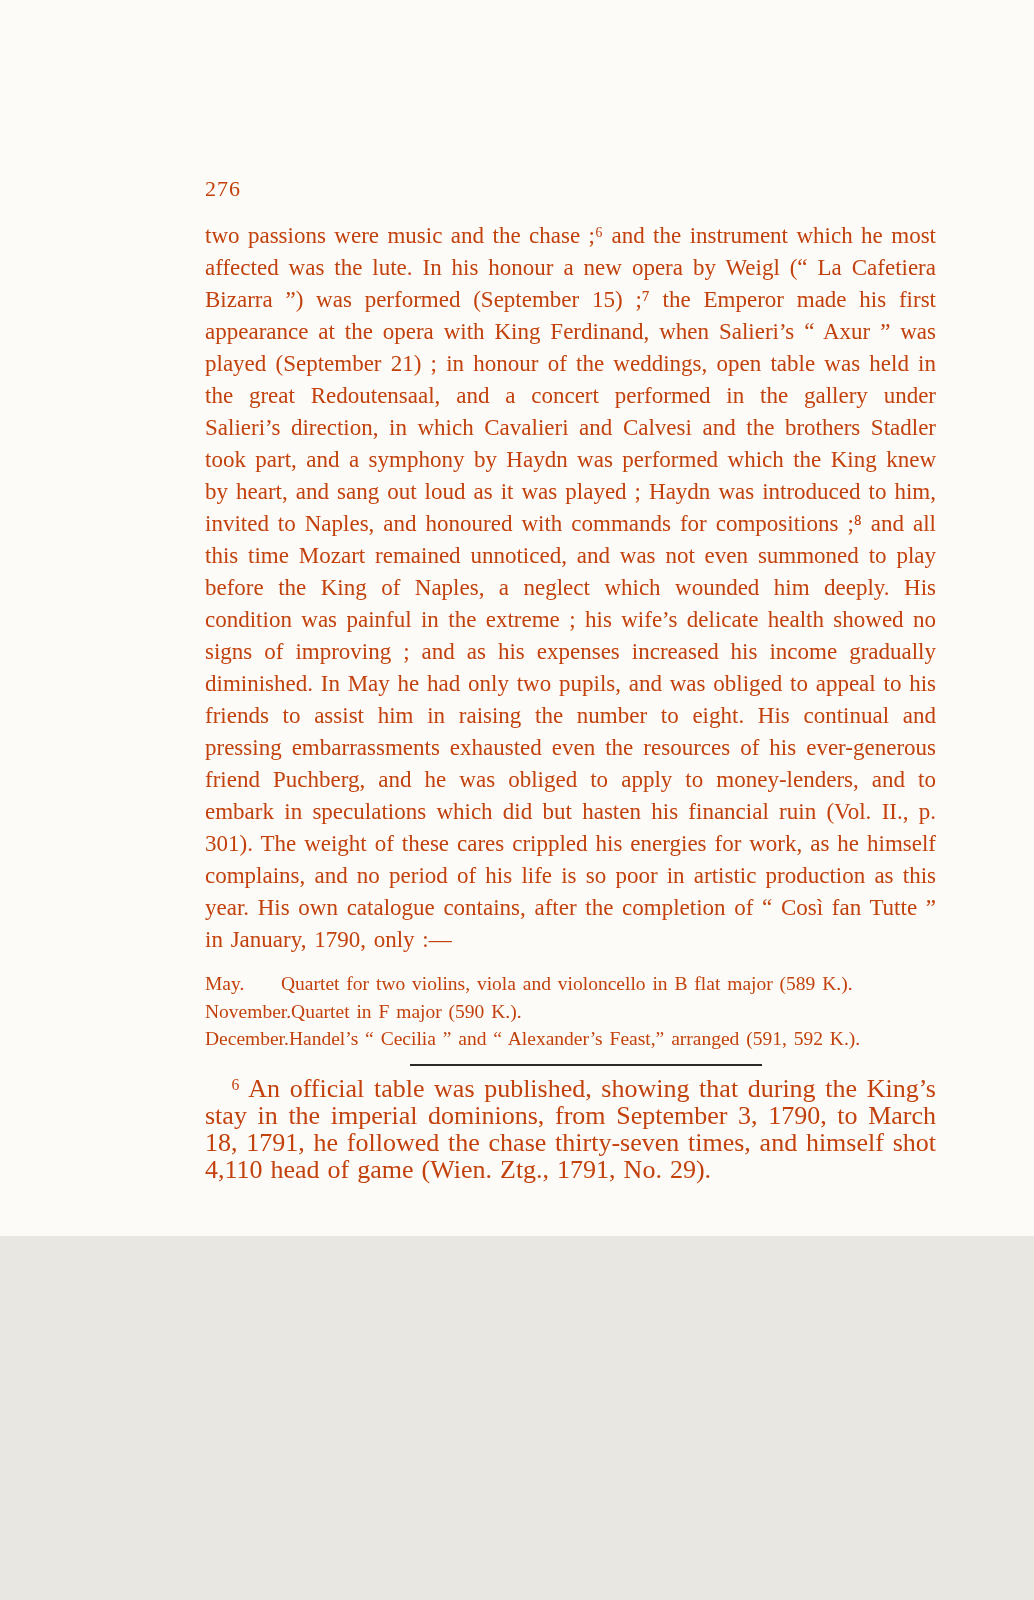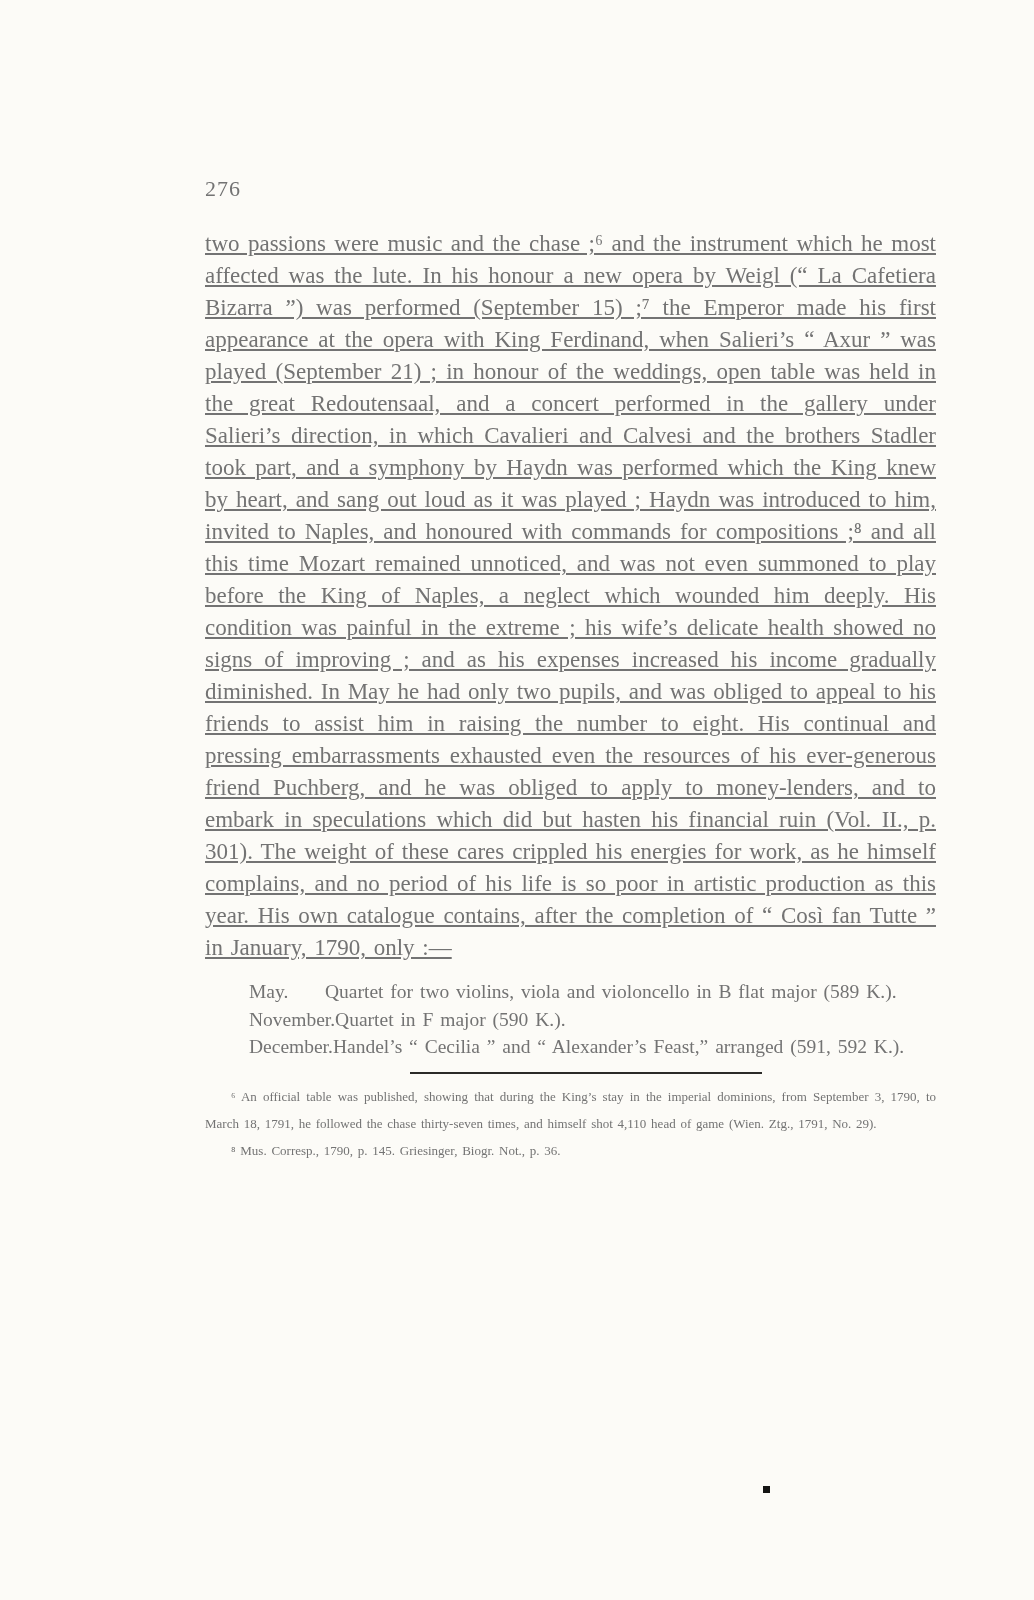--- a/index.html
+++ b/index.html
@@ -3,26 +3,26 @@
 <meta charset="utf-8">
 <style>
   html, body {
     margin: 0;
     padding: 0;
     background: #e9e7e1;
   }
   .page {
     position: relative;
     width: 1034px;
-    height: 1600px;
+    height: 1236px;
     margin: 0 auto;
     background: #fcfbf7;
     overflow: hidden;
     font-family: "Liberation Serif", serif;
-    color: #737373;
+    color: #c2410c;
   }
   .content {
     position: absolute;
     left: 205px;
     top: 176px;
     width: 731px;
   }
   .page-header {
     position: relative;
     height: 26px;
@@ -35,54 +35,52 @@
     letter-spacing: 1px;
   }
   .running-title {
     display: block;
     text-align: center;
     font-size: 18px;
     letter-spacing: 4px;
     word-spacing: 6px;
   }
   .body-paragraph {
-    margin: 26px 0 0 0;
+    margin: 18px 0 0 0;
     font-size: 23px;
     line-height: 32px;
     text-align: justify;
     word-spacing: 2px;
-    text-decoration: underline;
   }
   .catalogue {
     margin-top: 14px;
     font-size: 19.5px;
     line-height: 27.5px;
   }
   .catalogue-item {
     display: flex;
   }
   .cat-month {
     flex: 0 0 76px;
-    margin-left: 44px;
   }
   .cat-text {
     flex: 1;
     text-align: justify;
     padding-left: 26px;
     text-indent: -26px;
     word-spacing: 2px;
   }
   .footnote-rule {
     margin: 11px 0 9px 205px;
     width: 352px;
     height: 0;
     border-top: 2px solid #2b2a27;
   }
   .footnotes {
-    font-size: 13px;
+    font-size: 26px;
     line-height: 27px;
   }
   .footnote {
     margin: 0;
     text-align: justify;
     text-indent: 26px;
     word-spacing: 1.5px;
   }
   .artifact-dot {
     position: absolute;
@@ -117,19 +115,18 @@
       <div class="catalogue-item">
         <span class="cat-month">December.</span>
         <span class="cat-text">Handel’s “ Cecilia ” and “ Alexander’s Feast,” arranged (591, 592 K.).</span>
       </div>
     </div>
 
     <div class="footnote-rule"></div>
 
     <div class="footnotes">
       <p class="footnote">⁶ An official table was published, showing that during the King’s stay in the imperial dominions, from September 3, 1790, to March 18, 1791, he followed the chase thirty-seven times, and himself shot 4,110 head of game (Wien. Ztg., 1791, No. 29).</p>
-      <p class="footnote">⁸ Mus. Corresp., 1790, p. 145.   Griesinger, Biogr. Not., p. 36.</p>
     </div>
 
   </div>
 
   <div class="artifact-dot"></div>
 </div>
 
 </body></html>

